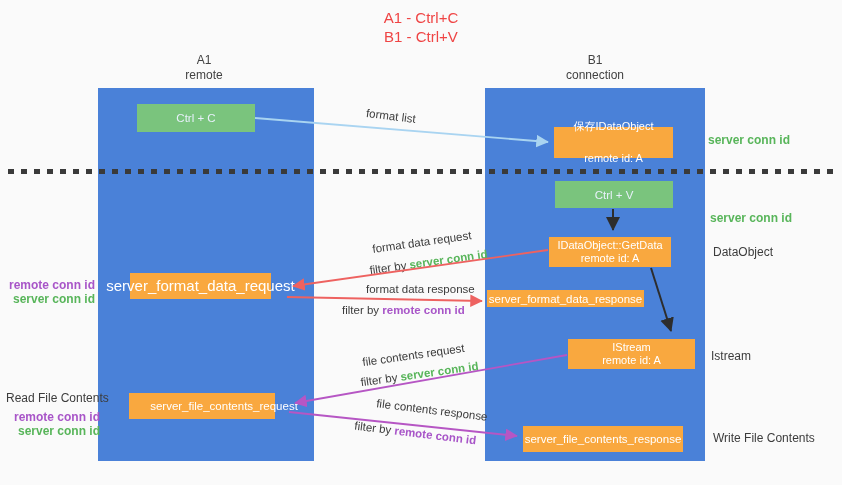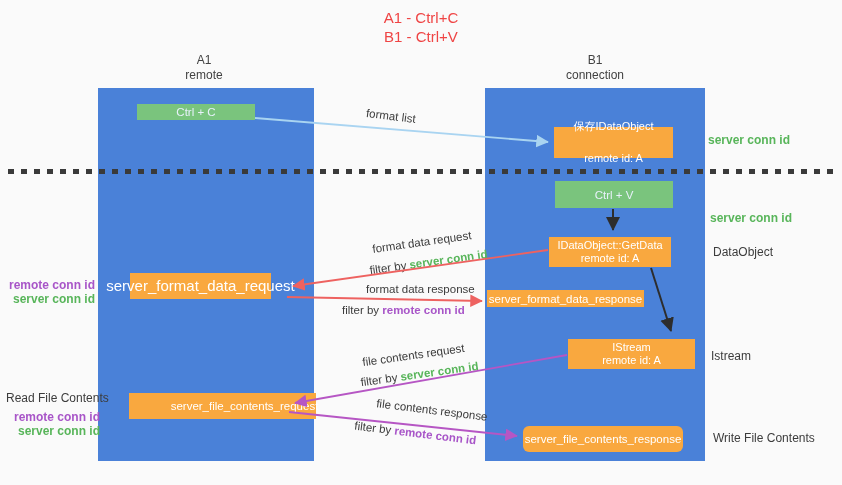--- a/index.html
+++ b/index.html
@@ -19,29 +19,29 @@
   .lifeline.right { left:485px; width:220px; }
 
   .dotted-line { position:absolute; left:8px; top:169px; width:829px; height:5px;
     background:repeating-linear-gradient(to right, #3a3a3a 0 6px, transparent 6px 13px); }
 
   .node { position:absolute; display:flex; flex-direction:column; align-items:center;
           justify-content:center; text-align:center; color:#fff; font-size:11.5px; line-height:14px; }
   .node.green { background:#7ac47d; color:#e8f1fb; }
   .node.orange { background:#f9a83f; color:#ffffff; }
 
-  .n-ctrl-c { left:137px; top:104px; width:118px; height:16px; }
+  .n-ctrl-c { left:137px; top:104px; width:118px; height:28px; }
   .n-ctrl-v { left:555px; top:181px; width:118px; height:27px; }
   .n-save   { left:554px; top:127px; width:119px; height:31px; font-size:11px; line-height:13px;gap:19px; }
   .n-getdata{ left:549px; top:237px; width:122px; height:30px; font-size:11px; line-height:13px; }
   .n-istream{ left:568px; top:339px; width:127px; height:30px; font-size:11px; line-height:13px; }
   .n-freq   { left:130px; top:273px; width:141px; height:26px; font-size:15px; }
   .n-fresp  { left:487px; top:290px; width:157px; height:17px; font-size:11.5px; }
-  .n-fileq  { left:129px; top:393px; width:187px; height:26px; font-size:11.5px;padding-left:44px; }
-  .n-filer  { left:523px; top:426px; width:160px; height:26px; font-size:11.5px;border-radius:6px; }
+  .n-fileq  { left:129px; top:393px; width:146px; height:26px; font-size:11.5px;padding-left:44px; }
+  .n-filer  { left:523px; top:426px; width:160px; height:26px; font-size:11.5px; }
 
   .mid-label { position:absolute; white-space:nowrap; font-size:11.5px; color:#3c3c3c; }
   .rot-up { transform:rotate(-8deg); }
   .rot-dn { transform:rotate(7deg); }
   .green-id { color:#58b55a; font-weight:bold; }
   .purple-id { color:#a855c8; font-weight:bold; }
 
   .side-label { position:absolute; white-space:nowrap; font-size:12px; color:#3c3c3c; }
   .side-label.bold-green { color:#58b55a; font-weight:bold; }
   .left-ids { position:absolute; text-align:right; font-size:12px; font-weight:bold; line-height:14px; }

